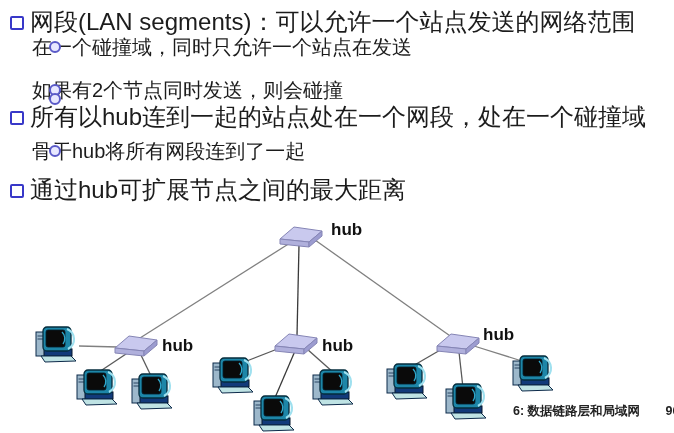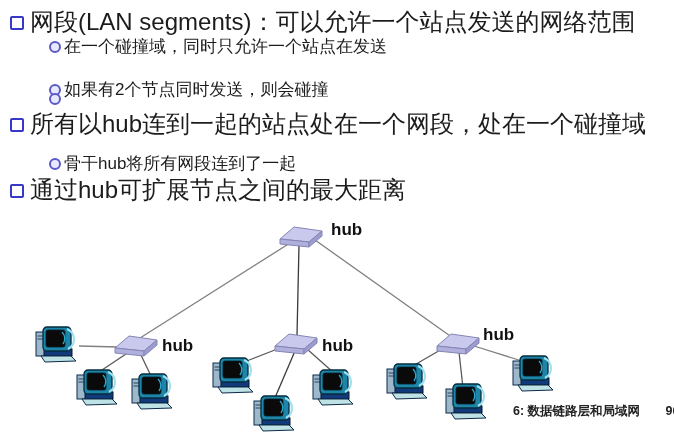--- a/index.html
+++ b/index.html
@@ -6,21 +6,21 @@
   .slide{
     position:relative;
     width:674px;height:433px;
     background:#ffffff;
     overflow:hidden;
     font-family:"Liberation Sans", sans-serif;
     color:#1c1c1c;
   }
   .line{position:absolute;left:0;white-space:nowrap;}
   .lvl1{font-size:24px;line-height:28px;padding-left:30px;letter-spacing:0px;}
-  .lvl2{font-size:17px;line-height:22px;padding-left:64px;}
+  .lvl2{font-size:20px;line-height:22px;padding-left:32px;}
   .sq{
     position:absolute;left:10px;top:8px;
     width:10px;height:10px;
     border:2.5px solid #3838c8;border-radius:2px;
     background:#ffffff;display:inline-block;
   }
   .ci{
     position:absolute;left:49px;top:5px;
     width:8px;height:8px;
     border:2px solid #5a5ac8;border-radius:50%;
@@ -51,25 +51,25 @@
     <span class="ci"></span>
     <span>在一个碰撞域，同时只允许一个站点在发送</span>
   </div>
   <div class="line lvl2" style="top:79px">
     <span class="ci"></span>
     <span>如果有2个节点同时发送，则会碰撞</span>
   </div>
   <div class="line lvl2" style="top:88px">
     <span class="ci"></span>
   </div>
-  <div class="line lvl1" style="top:110px">
+  <div class="line lvl1" style="top:103px">
     <span class="sq"></span>
     <span>所有以hub连到一起的站点处在一个网段，处在一个碰撞域</span>
   </div>
-  <div class="line lvl2" style="top:153px">
+  <div class="line lvl2" style="top:140px">
     <span class="ci"></span>
     <span>骨干hub将所有网段连到了一起</span>
   </div>
   <div class="line lvl1" style="top:176px">
     <span class="sq"></span>
     <span>通过hub可扩展节点之间的最大距离</span>
   </div>
 
   <svg class="diagram" viewBox="0 0 674 433">
     <defs>

